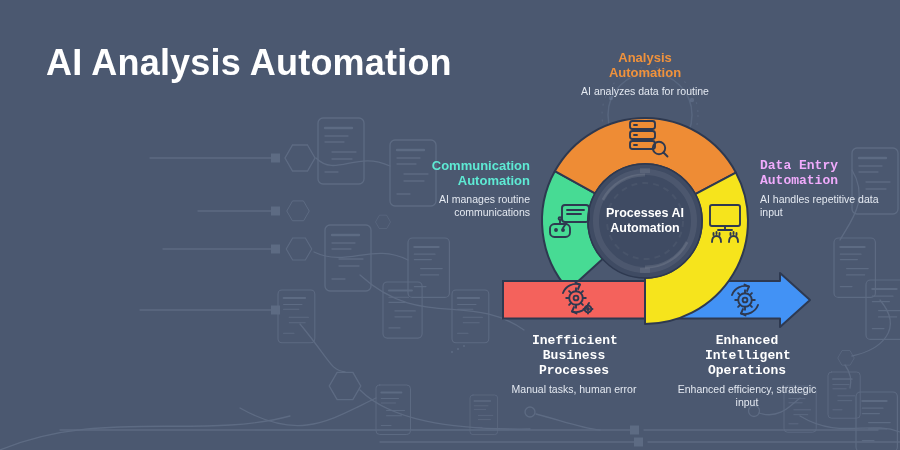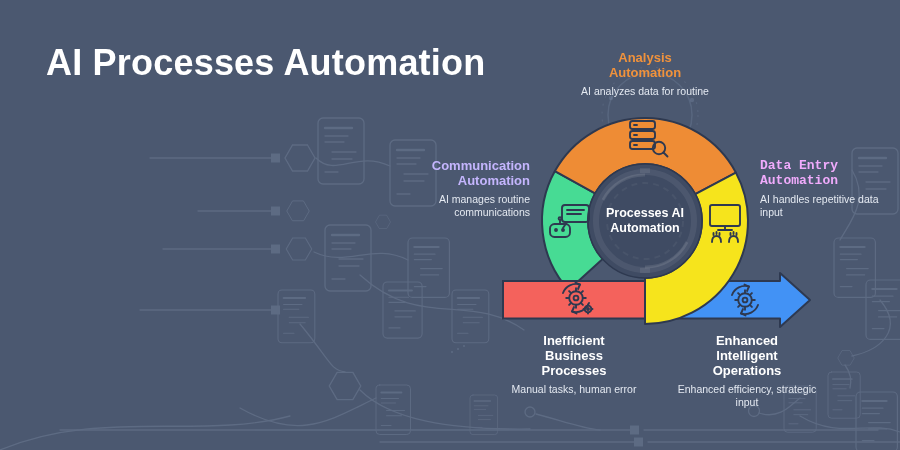--- a/index.html
+++ b/index.html
@@ -17,23 +17,23 @@
   }
   svg{position:absolute;left:0;top:0;}
   .title{
     position:absolute;left:46px;top:42px;
     font-size:36px;font-weight:800;letter-spacing:.2px;color:#FFFFFF;
   }
   .label{position:absolute;}
   .seg-title{font-size:13px;line-height:15px;font-weight:700;}
   .seg-desc{font-size:10.5px;line-height:13px;font-weight:400;color:#E4E9F1;margin-top:5px;}
   .tc-analysis{color:#F0923C;}
-  .tc-communication{color:#c4b5fd;}
+  .tc-communication{color:#5eead4;}
   .tc-dataentry{color:#f0abfc;font-family:Liberation Mono, monospace;}
-  .tc-white{color:#FFFFFF;}
+  .tc-white{color:#FFFFFF;font-family:Liberation Mono, monospace;}
   .lbl-analysis{left:580px;top:50px;width:130px;text-align:center;}
   .lbl-analysis .seg-title{width:86px;margin:0 auto;}
   .lbl-communication{left:380px;top:158px;width:150px;text-align:right;}
   .lbl-dataentry{left:760px;top:158px;width:120px;text-align:left;}
   .lbl-dataentry .seg-title{width:80px;}
   .lbl-inefficient{left:504px;top:333px;width:140px;text-align:center;}
   .lbl-seamless{left:677px;top:333px;width:140px;text-align:center;}
   .lbl-inefficient .seg-title,.lbl-seamless .seg-title{width:84px;margin:0 auto;}
   .center-label{
     position:absolute;left:598px;top:206px;width:94px;text-align:center;
@@ -207,21 +207,21 @@
         <line x1="7.5" y1="11" x2="8.6" y2="11"></line>
         <line x1="15.4" y1="11" x2="16.5" y2="11"></line>
       </g>
       <g transform="translate(745,300)">
         <use href="#gear8"></use>
         <use href="#cyclearrows"></use>
       </g>
     </g>
   </svg>
 
-  <div class="title">AI Processes Automation</div>
+  <div class="title">AI Analysis Automation</div>
 
   <div class="label lbl-analysis">
     <div class="seg-title tc-analysis">Analysis Automation</div>
     <div class="seg-desc">AI analyzes data for routine</div>
   </div>
 
   <div class="label lbl-communication">
     <div class="seg-title tc-communication">Communication Automation</div>
     <div class="seg-desc">AI manages routine communications</div>
   </div>

